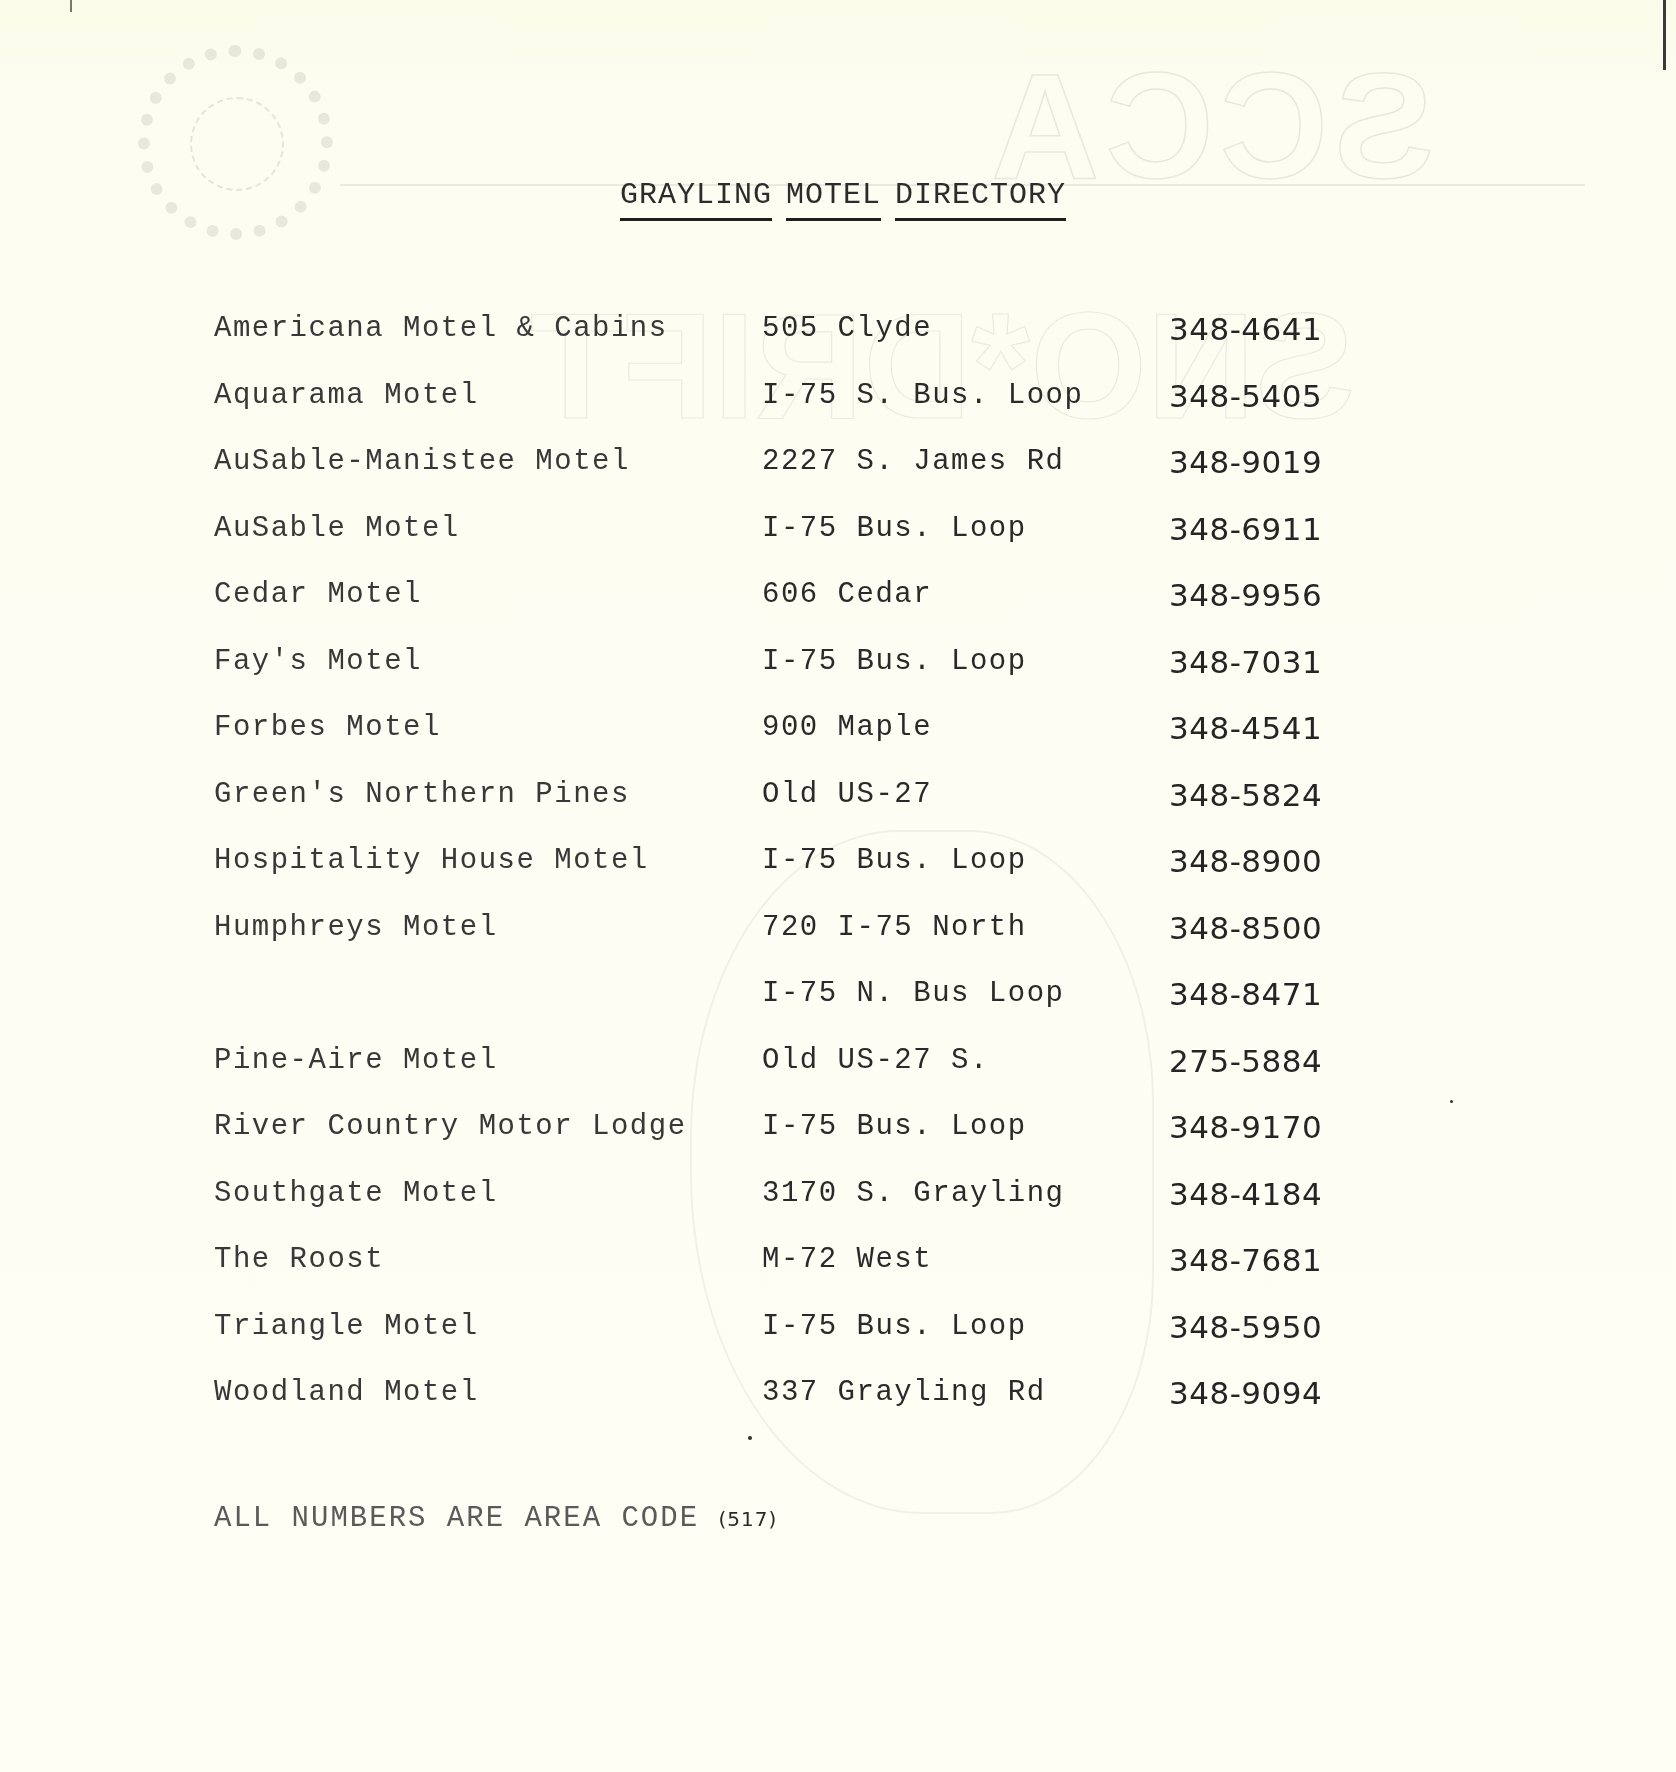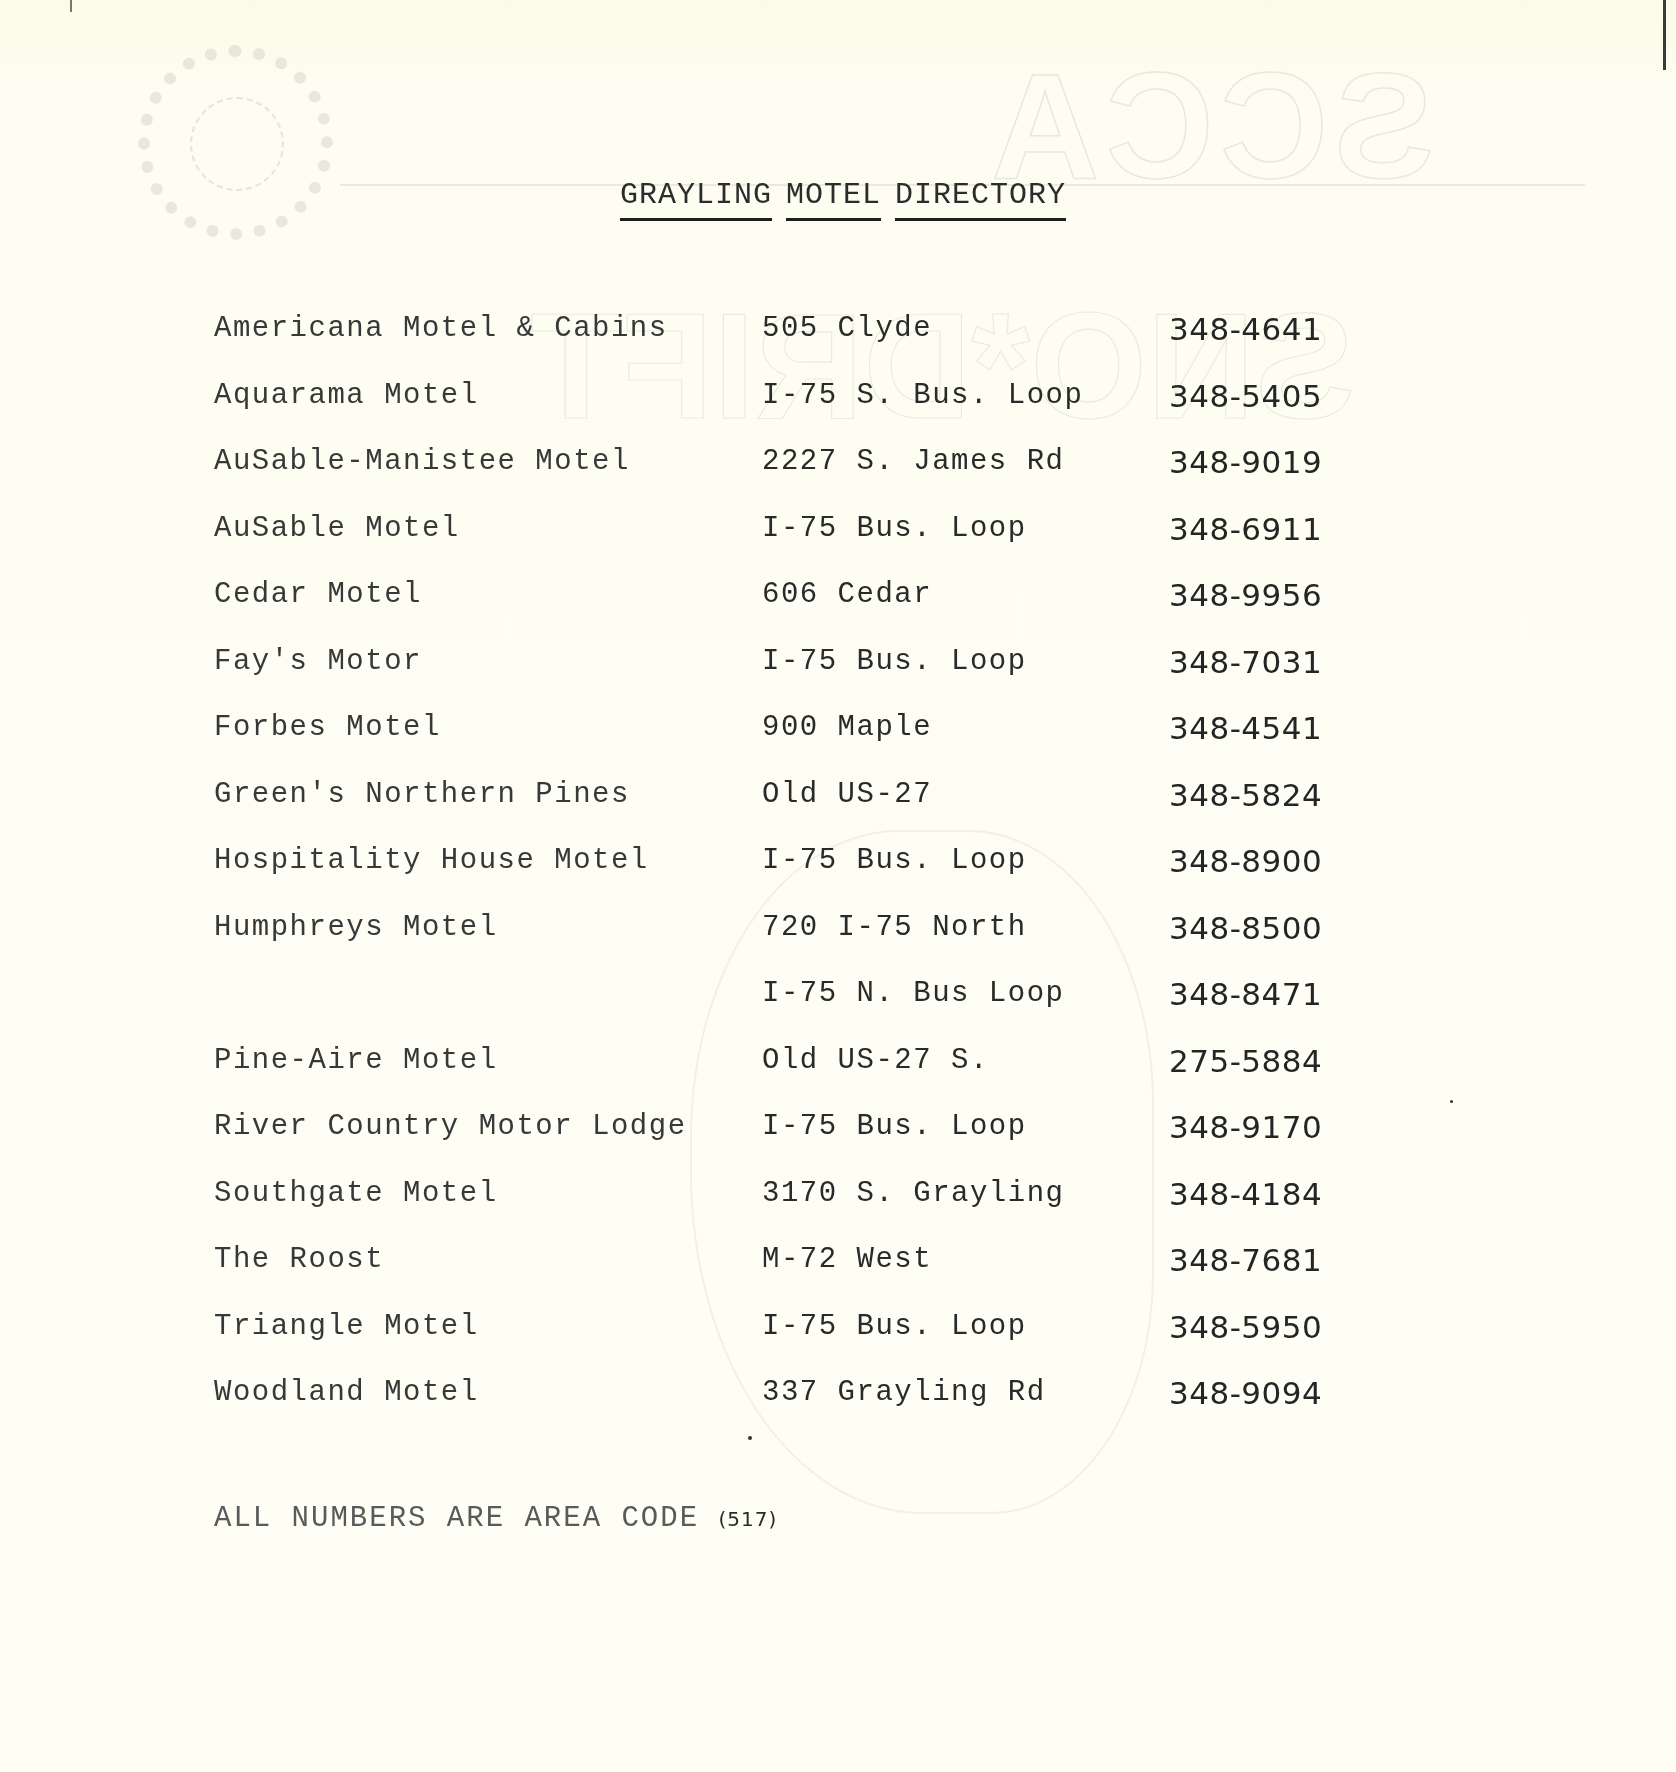--- a/index.html
+++ b/index.html
@@ -210,21 +210,21 @@
       <span class="name">AuSable Motel</span>
       <span class="addr">I-75 Bus. Loop</span>
       <span class="phone">348-6911</span>
     </div>
     <div class="row">
       <span class="name">Cedar Motel</span>
       <span class="addr">606 Cedar</span>
       <span class="phone">348-9956</span>
     </div>
     <div class="row">
-      <span class="name">Fay's Motor</span>
+      <span class="name">Fay's Motel</span>
       <span class="addr">I-75 Bus. Loop</span>
       <span class="phone">348-7031</span>
     </div>
     <div class="row">
       <span class="name">Forbes Motel</span>
       <span class="addr">900 Maple</span>
       <span class="phone">348-4541</span>
     </div>
     <div class="row">
       <span class="name">Green's Northern Pines</span>

